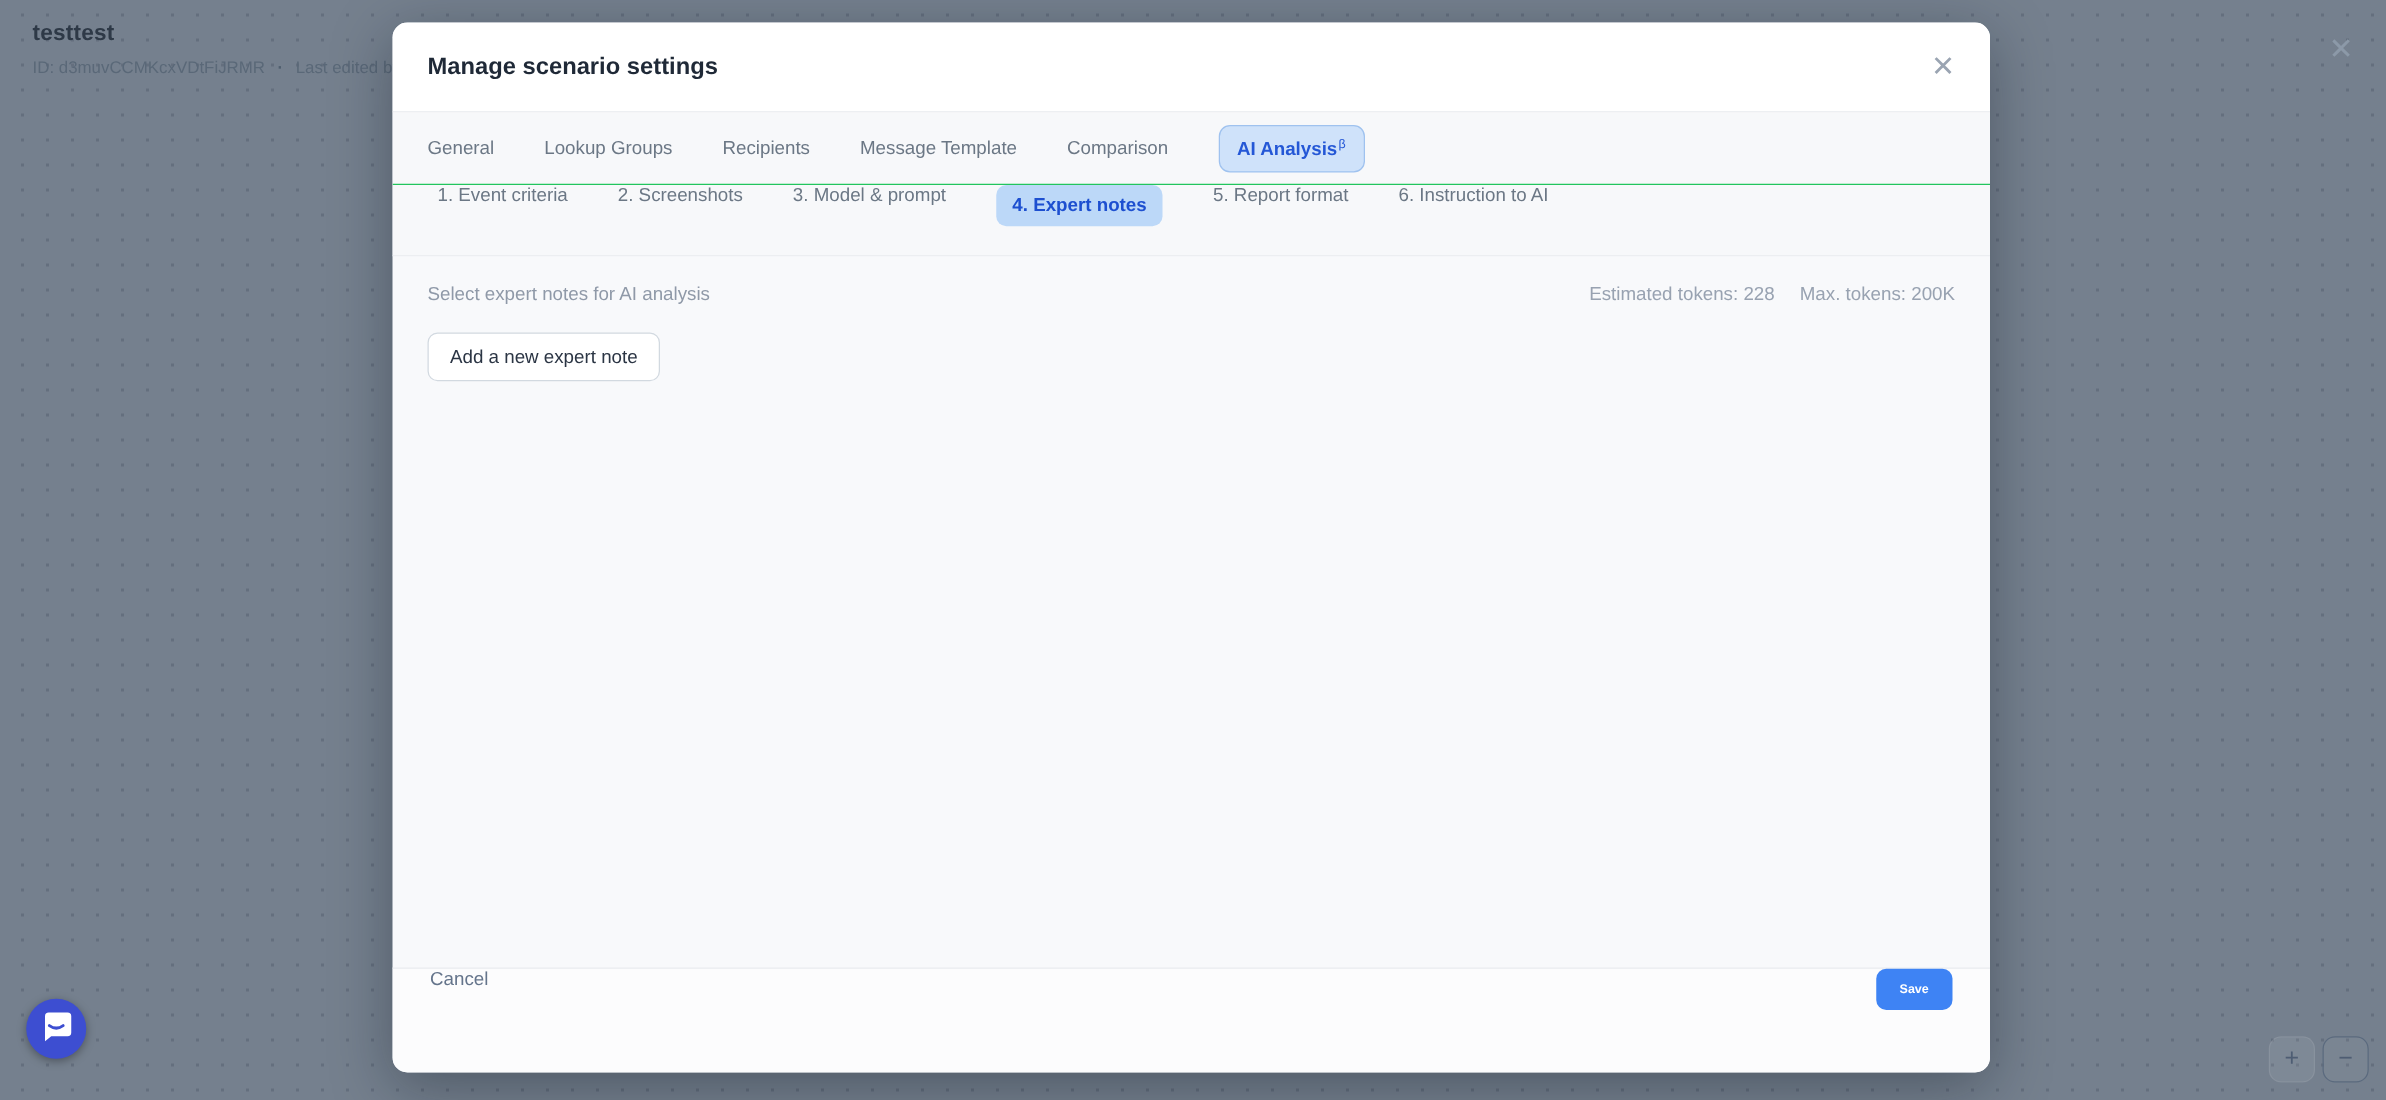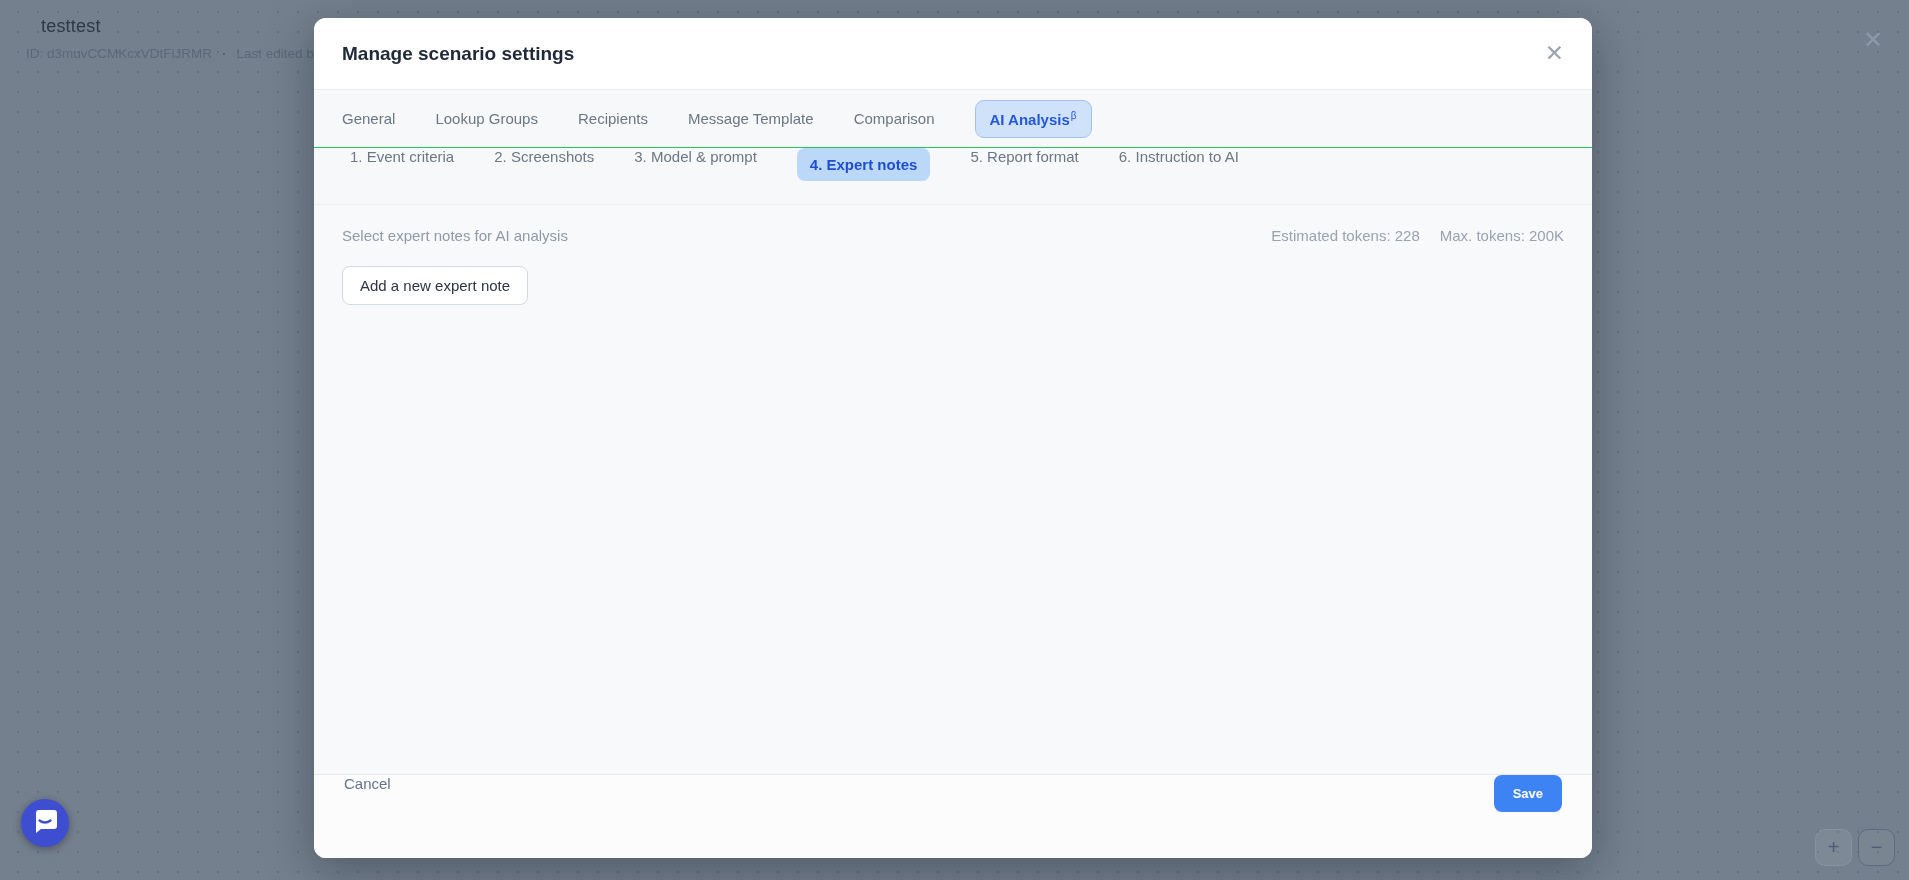--- a/index.html
+++ b/index.html
@@ -12,22 +12,22 @@
 
   
   .backdrop {
     position: absolute; inset: 0;
     background-color: #75808E;
     background-image: radial-gradient(rgba(40,52,70,0.22) 1.4px, transparent 1.5px);
     background-size: 20px 20px;
     background-position: 8px 2px;
   }
   .page-title {
-    position: absolute; left: 41px; top: 16px;
-    font-size: 18px; font-weight: 400; color: #2E3947;
+    position: absolute; left: 26px; top: 16px;
+    font-size: 18px; font-weight: 700; color: #2E3947;
     letter-spacing: 0.2px;
   }
   .page-subtitle {
     position: absolute; left: 26px; top: 46px;
     font-size: 13.5px; color: #5A6878; white-space: nowrap;
   }
   .page-subtitle .sep { margin: 0 10px; color: #505E6E; font-weight: 700; }
   .page-close {
     position: absolute; right: 26px; top: 28px;
     font-size: 24px; line-height: 24px; color: #8C99A8;
@@ -120,21 +120,21 @@
   .modal-footer {
     height: 84px; background: #FCFCFD;
     border-top: 1px solid #E8EAEE;
     display: flex; align-items: flex-start;
     padding: 0 30px; flex: 0 0 auto;
   }
   .cancel-btn { font-size: 15px; color: #64748B; cursor: pointer; }
   .save-btn {
     margin-left: auto;
     background: #3E83F4; color: #FFFFFF;
-    font-size: 13px; font-weight: 700;
+    font-size: 10px; font-weight: 700;
     border: none; border-radius: 8px;
     padding: 11px 19px; cursor: pointer;
   }
 </style>
 </head>
 <body>
 
 <div class="backdrop">
   <div class="page-title">testtest</div>
   <div class="page-subtitle">

